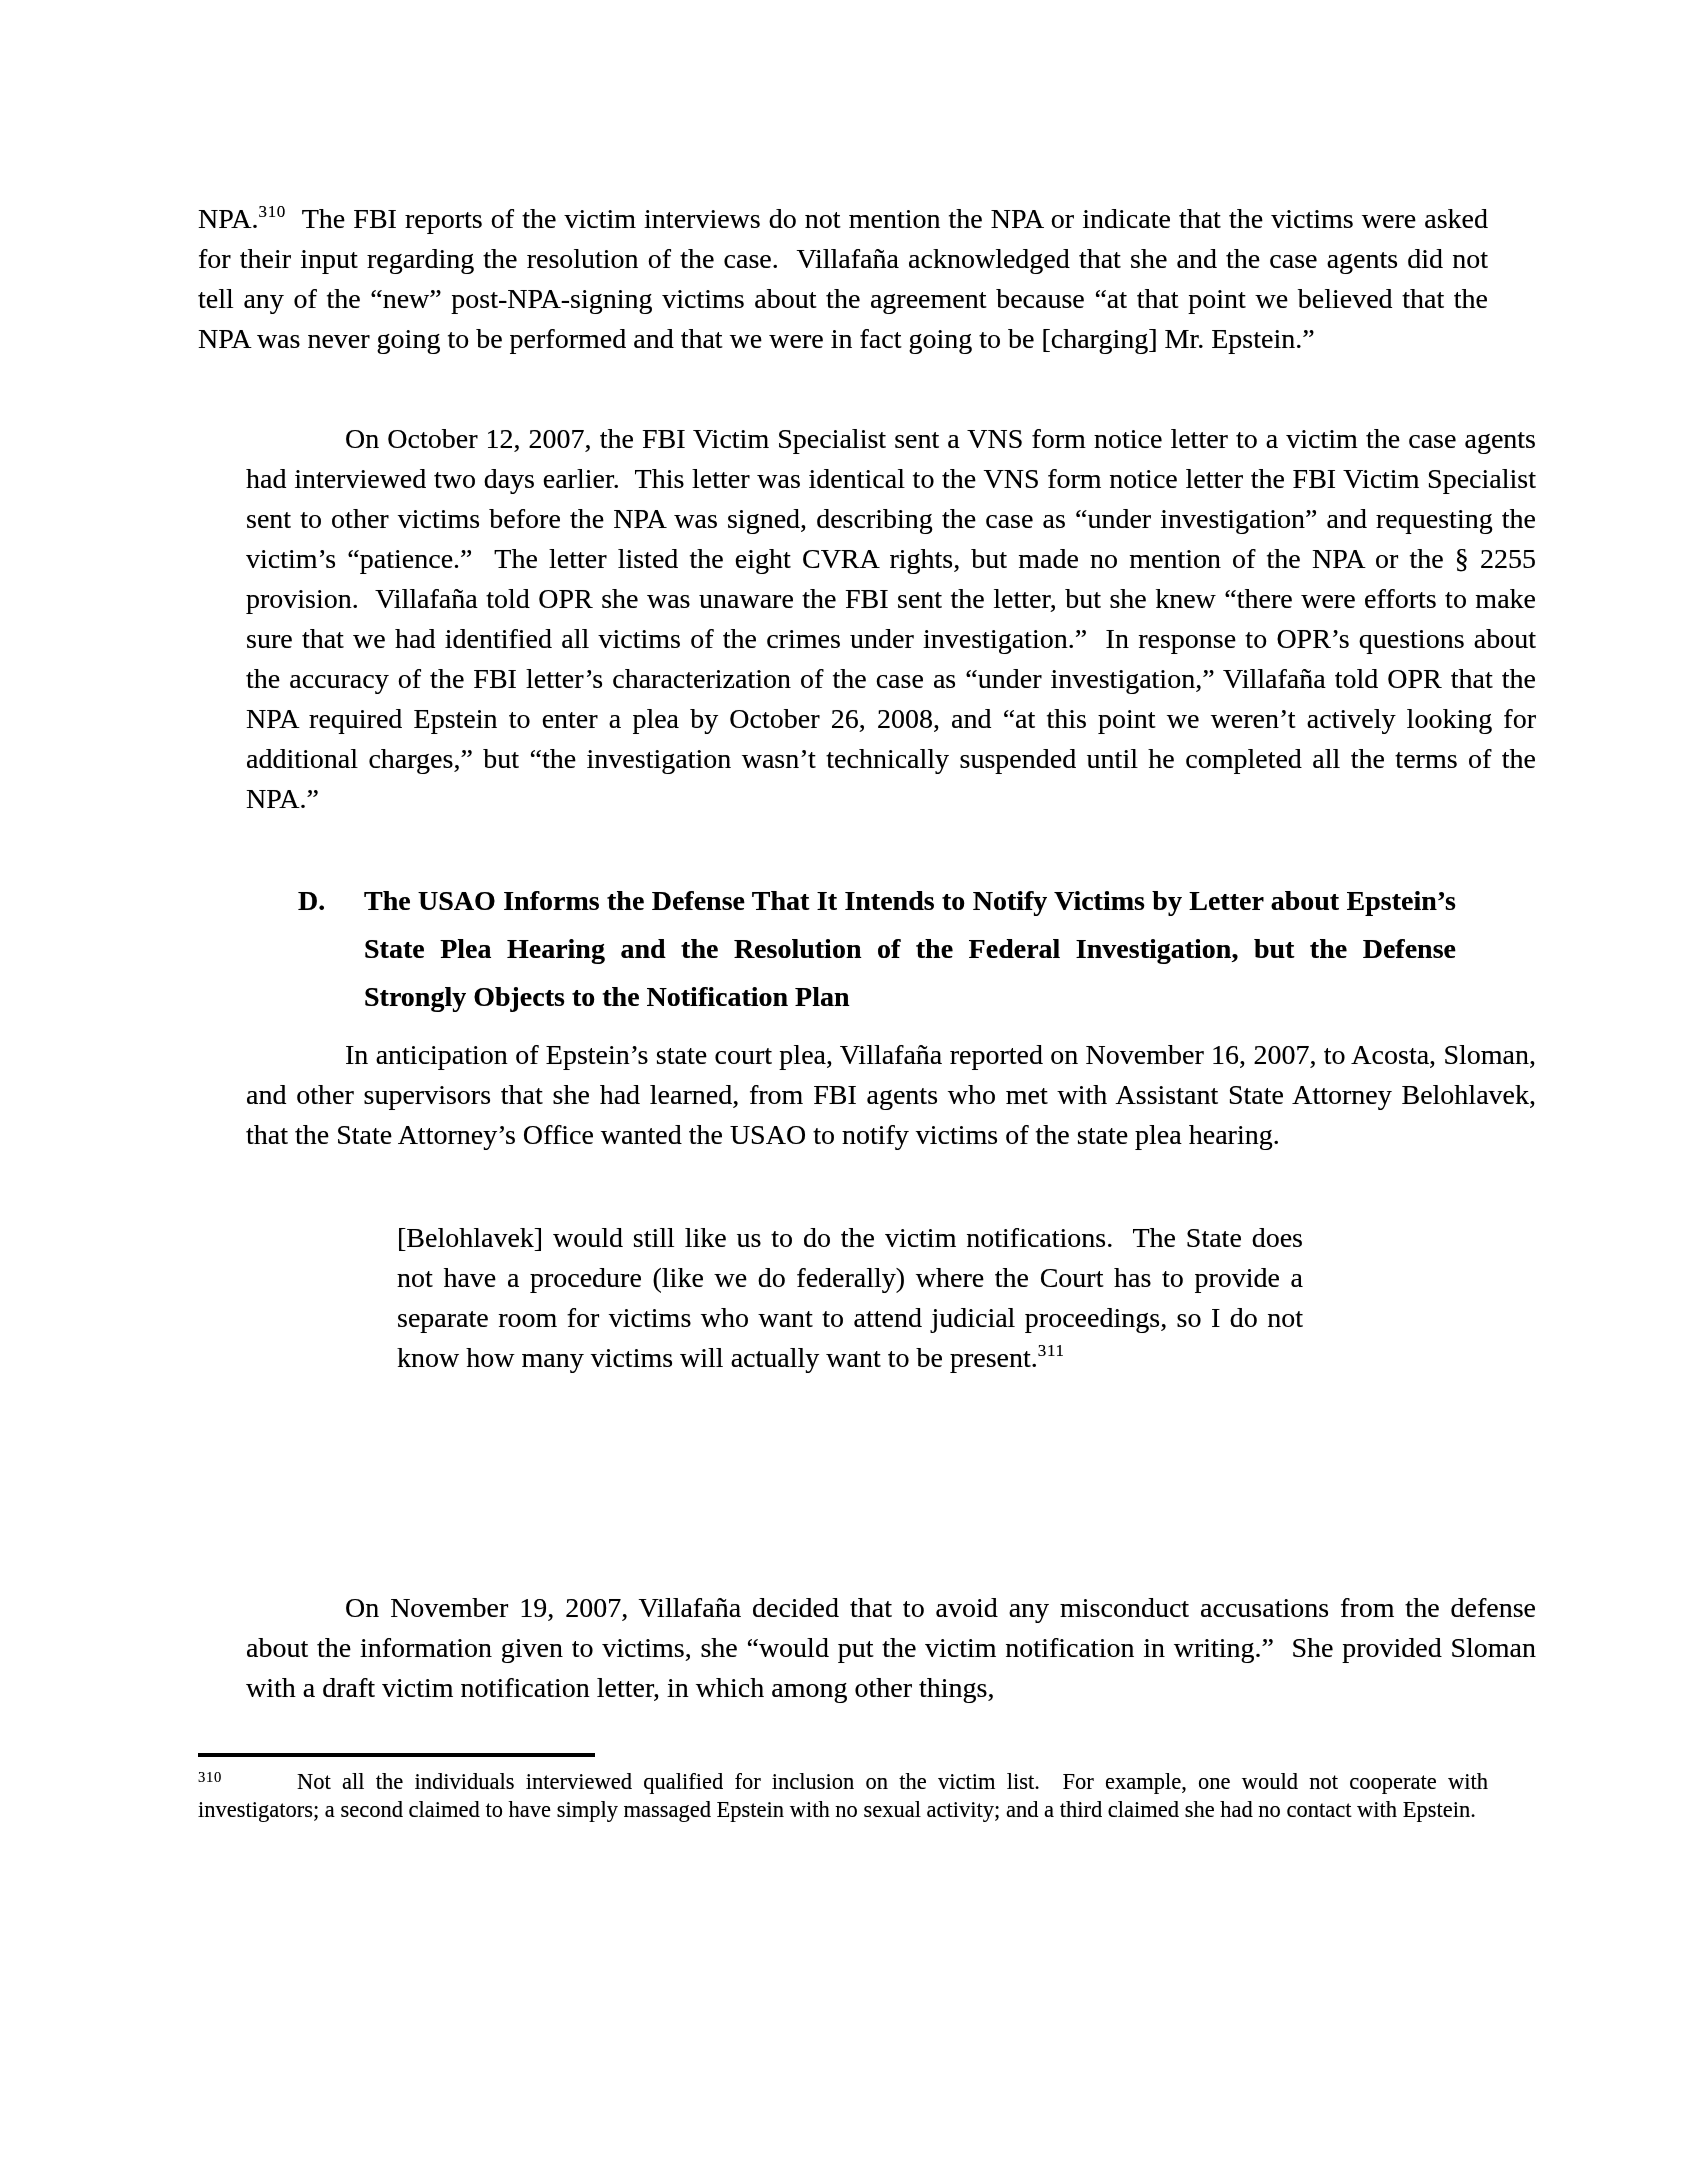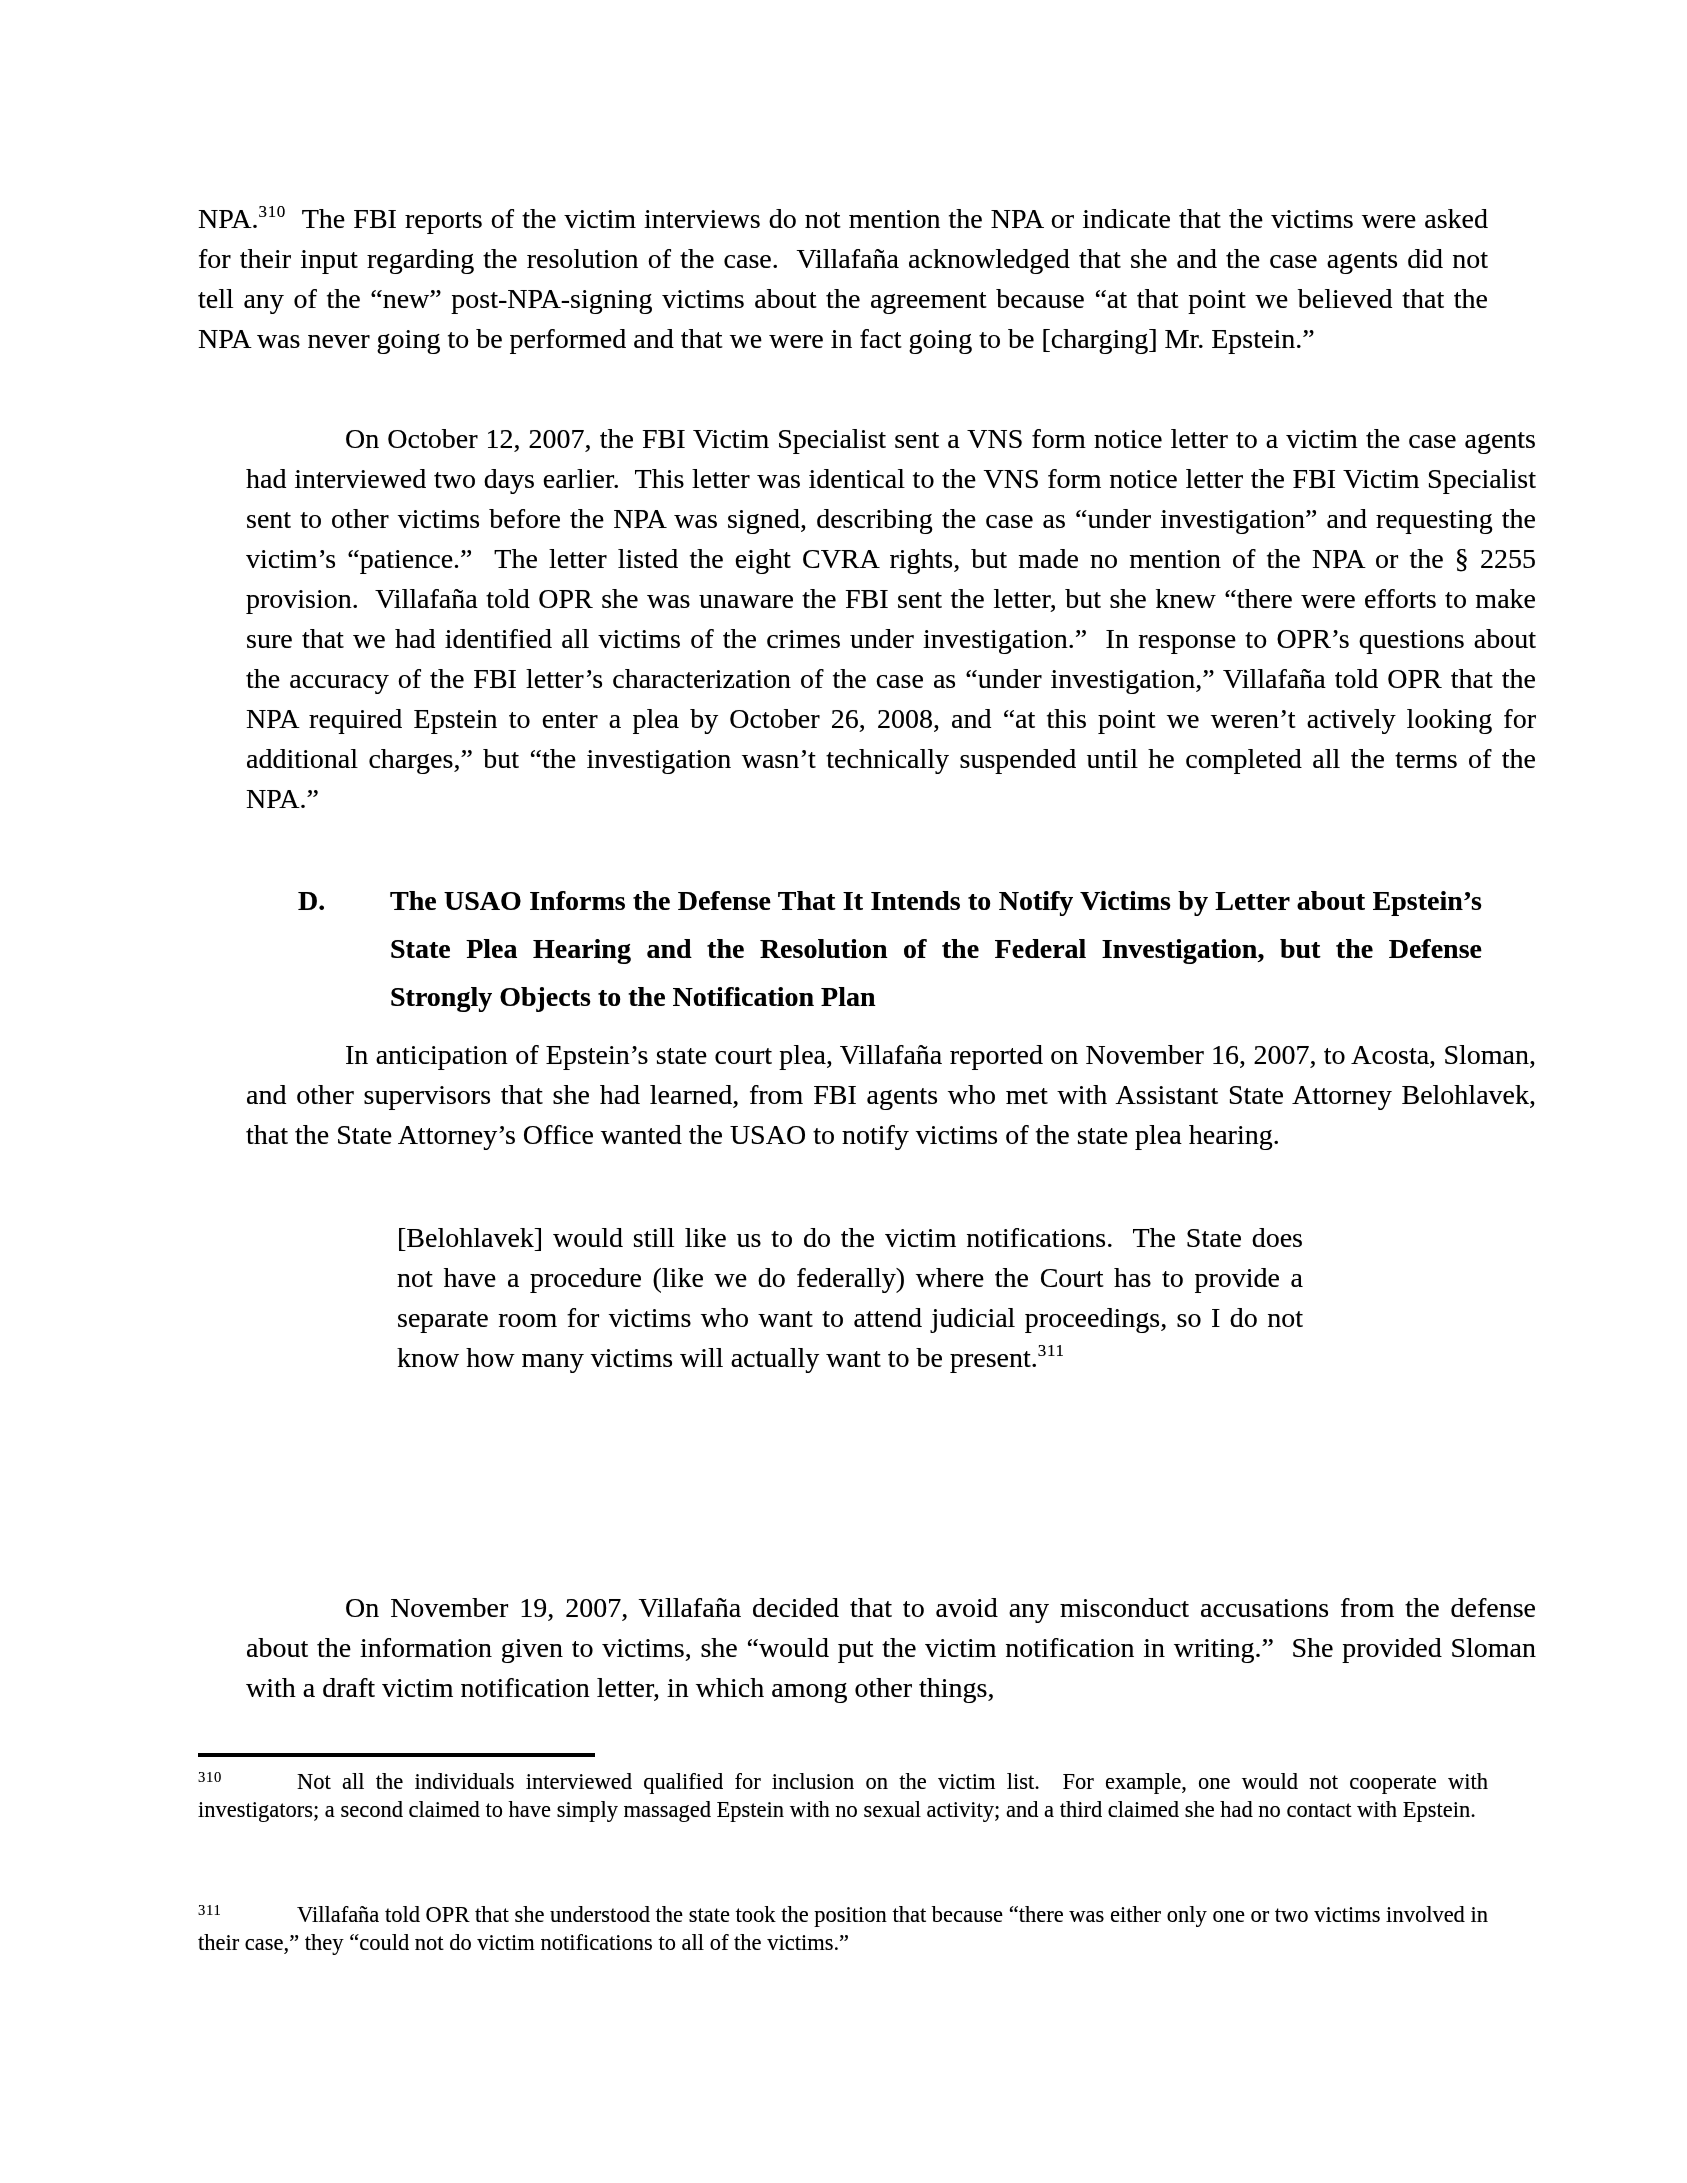--- a/index.html
+++ b/index.html
@@ -35,21 +35,21 @@
     left: 298px;
     width: 1191px;
     margin: 0;
     font-weight: bold;
     font-size: 28px;
     line-height: 48px;
   }
   .hlabel { position: absolute; left: 0; top: 0; }
   .htext {
     display: block;
-    margin-left: 92px;
+    margin-left: 66px;
     width: 1092px;
     text-align: justify;
     white-space: pre-wrap;
   }
   .quote {
     position: absolute;
     left: 397px;
     width: 906px;
     margin: 0;
     font-size: 28px;
@@ -110,17 +110,16 @@
 
   <p class="quote" style="top:1218px"><span>[Belohlavek] would still like us to do the victim notifications.  The State does not have a procedure (like we do federally) where the Court has to provide a separate room for victims who want to attend judicial proceedings, so I do not know how many victims will actually want to be present.</span><sup class="fnref">311</sup></p>
 
 
   <p class="body-text indent" style="top:1588px">On November 19, 2007, Villafaña decided that to avoid any misconduct accusations from the defense about the information given to victims, she “would put the victim notification in writing.”  She provided Sloman with a draft victim notification letter, in which among other things,</p>
 
   <div class="fn-rule" style="top:1753px"></div>
 
   <p class="footnote" style="top:1768px"><span class="fnbox"><sup>310</sup></span><span>Not all the individuals interviewed qualified for inclusion on the victim list.  For example, one would not cooperate with investigators; a second claimed to have simply massaged Epstein with no sexual activity; and a third claimed she had no contact with Epstein.</span></p>
 
-  <p class="footnote" style="top:1901px"><span class="fnbox"><sup>311</sup></span><span>Villafaña told OPR that she understood the state took the position that because “there was either only one or two victims involved in their case,” they “could not do victim notifications to all of the victims.”</span></p>
 
 
 </div>
 
 
 </body></html>

